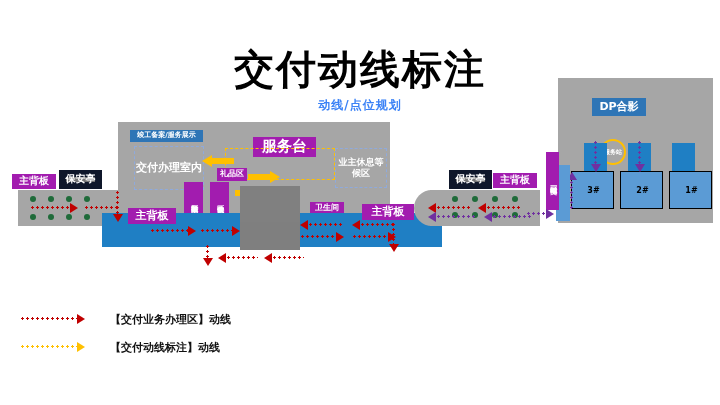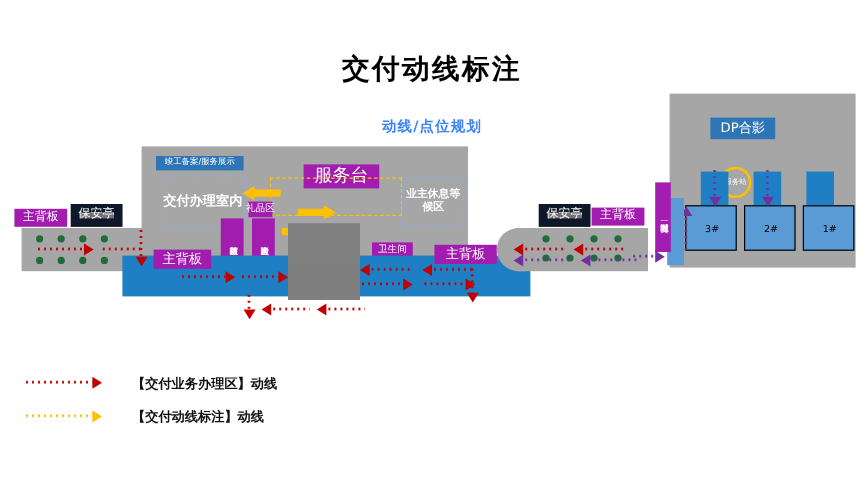--- a/index.html
+++ b/index.html
@@ -9,21 +9,21 @@
     font-family:"DejaVu Sans","Liberation Sans",sans-serif;
     overflow:hidden;
     position:relative;
   }
   #stage{position:absolute;left:0;top:0;width:720px;height:405px;}
 
   
   .page-title{
     position:absolute;left:0;top:42px;width:720px;
     text-align:center;
-    font-size:23px;font-weight:bold;color:#000;
+    font-size:40px;font-weight:bold;color:#000;
     letter-spacing:2px;
   }
   .page-subtitle{
     position:absolute;left:0;top:97px;width:720px;
     text-align:center;
     font-size:12px;font-weight:bold;color:#3b82f6;
     letter-spacing:1px;
   }
 
   
@@ -31,21 +31,21 @@
   .road{background:#a6a6a6;}
   .plaza{background:#a6a6a6;}
   .bluewall{background:#1f7fc4;}
   .bluebox{background:#1f7fc4;}
   .midblue{background:#5b9bd5;}
   .darkgray{background:#7f7f7f;}
 
   
   .chip{
     position:absolute;box-sizing:border-box;
-    color:#ffffff;font-weight:normal;
+    color:#ffffff;font-weight:bold;
     display:flex;align-items:center;justify-content:center;
     text-align:left;line-height:1.05;
     white-space:nowrap;
   }
   .chip.teal{background:#a21caf;}
   .chip.blue{background:#737373;border:7px solid #0f172a;}
   .chip.blue2{background:#2e75b6;}
   .chip.vert{
     writing-mode:vertical-rl;text-orientation:upright;
     white-space:normal;letter-spacing:0px;
@@ -138,21 +138,21 @@
   <div class="chip blue2" style="left:130px;top:130px;width:73px;height:12px;font-size:7px;">竣工备案/服务展示</div>
 
   <div class="room" style="left:134px;top:146px;width:70px;height:44px;font-size:11px;">交付办理室内</div>
 
   <div class="chip teal" style="left:253px;top:137px;width:63px;height:20px;font-size:15px;">服务台</div>
 
   <div class="room yellow" style="left:225px;top:148px;width:110px;height:32px;font-size:0px;border-color:#ffc000;"></div>
 
   <div class="room" style="left:335px;top:148px;width:52px;height:40px;font-size:9px;">业主休息等候区</div>
 
-  <div class="chip teal" style="left:207px;top:168px;width:20px;height:13px;font-size:8px;">礼品区</div>
+  <div class="chip teal" style="left:217px;top:168px;width:30px;height:13px;font-size:8px;">礼品区</div>
 
   <div class="chip teal vert" style="left:184px;top:182px;width:19px;height:36px;font-size:7px;">精致茶歇区</div>
   <div class="chip teal vert" style="left:210px;top:182px;width:19px;height:36px;font-size:7px;">验房大使区</div>
 
   <div class="chip teal vert" style="left:280px;top:188px;width:17px;height:42px;font-size:9px;">接待台</div>
 
   <div class="chip teal" style="left:310px;top:202px;width:34px;height:13px;font-size:8px;">卫生间</div>
 
   <div class="sarrow" style="left:200px;top:152px;">
     <svg width="34" height="12" viewBox="0 0 34 12">

